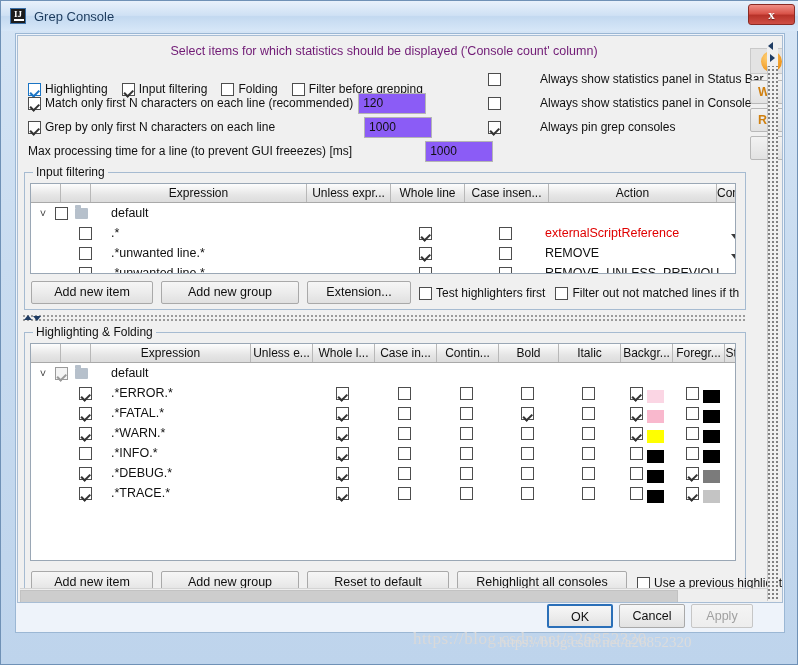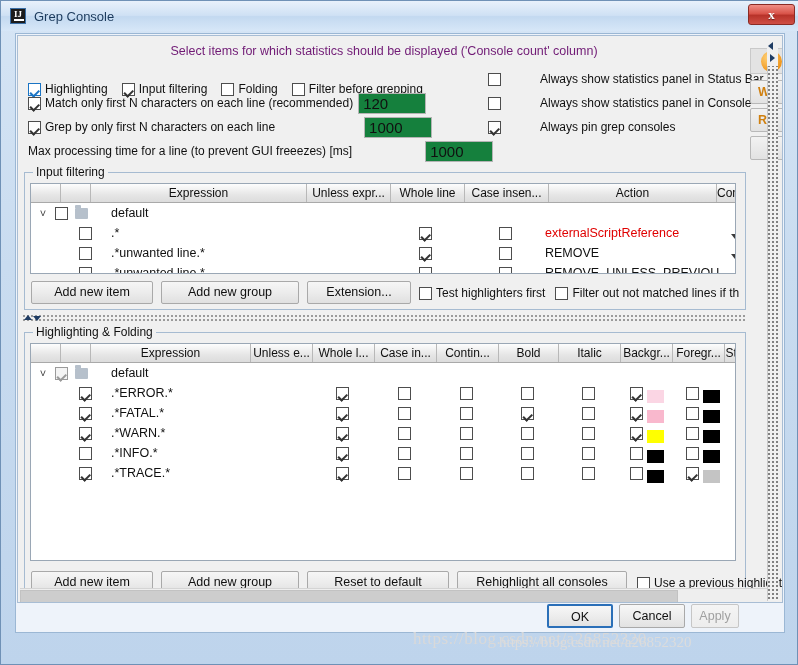--- a/index.html
+++ b/index.html
@@ -96,22 +96,22 @@
     transform:rotate(45deg) translate(-1px,-2px);
   }
   .cb.blue { border-color:#1a74c4; }
   .cb.blue.checked:after { border-color:#1a74c4; }
   .cb.dis { border-color:#9a9a9a; background:#f4f4f4; }
   .cb.dis.checked:after{ border-right-color:#9a9a9a; border-bottom-color:#9a9a9a;}
   .lbl { color:#101010; white-space:nowrap; }
   .gap { display:inline-block; width:14px; }
 
   .tf {
-    border:1px solid #b4b4b4; background:#15803d; height:21px;
-    font-family:"Liberation Sans", sans-serif; font-size:15px;
+    border:1px solid #b4b4b4; background:#8b5cf6; height:21px;
+    font-family:"Liberation Sans", sans-serif; font-size:12px;
     padding:0 4px; line-height:19px; color:#101010; flex:none;
   }
   .tf.w68 { width:68px; }
 
   
   .rcol { position:absolute; display:flex; align-items:center; height:20px;gap:35px; }
   .rc1 { left:468px; top:31px; }
   .rc2 { left:468px; top:55px; }
   .rc3 { left:468px; top:79px; }
 
@@ -201,21 +201,21 @@
 
   
   .footer { position:absolute; left:1px; top:570px; width:766px; height:28px; }
   .fbtn {
     position:absolute; top:0; height:24px; line-height:22px; text-align:center;
     background: linear-gradient(180deg,#f7f7f7,#ededed 50%,#e2e2e2);
     border:1px solid #a9a9a9; border-radius:2px; font-size:12.5px; color:#101010;
   }
   .fbtn.ok { left:530px; width:66px; border:2px solid #2a6fb8; }
   .fbtn.cancel { left:602px; width:66px; }
-  .fbtn.apply { left:674px; width:48px; color:#a0a0a0; border-color:#c6c6c6;
+  .fbtn.apply { left:674px; width:62px; color:#a0a0a0; border-color:#c6c6c6;
                 background: linear-gradient(180deg,#f4f4f4,#ededed); }
 
   .watermark {
     position:absolute; left:412px; top:628px; width:380px; height:24px;
     font-family:"Liberation Serif", serif; font-size:17px; color:#d9d9d9;
     white-space:nowrap; overflow:hidden; letter-spacing:.5px;
   }
   .watermark2 {
     position:absolute; left:498px; top:633px; width:300px; height:22px;
     font-family:"Liberation Serif", serif; font-size:15px; color:#dcdcdc;
@@ -437,20 +437,32 @@
               <div class="cell c" style="left:303px;width:20px;padding-top:3px"><span class="cb checked"></span></div>
               <div class="cell c" style="left:365px;width:20px;padding-top:3px"><span class="cb"></span></div>
               <div class="cell c" style="left:427px;width:20px;padding-top:3px"><span class="cb"></span></div>
               <div class="cell c" style="left:488px;width:20px;padding-top:3px"><span class="cb"></span></div>
               <div class="cell c" style="left:549px;width:20px;padding-top:3px"><span class="cb"></span></div>
               <div class="cell" style="left:599px;padding-top:3px"><span class="cb"></span><span class="swatch" style="background:#000000"></span></div>
               <div class="cell" style="left:655px;padding-top:3px"><span class="cb"></span><span class="swatch" style="background:#000000"></span></div>
 
             </div>
 
+            <div class="trow">
+              <div class="cell c" style="left:46px;width:20px;padding-top:3px"><span class="cb checked"></span></div>
+              <div class="cell" style="left:80px">.*DEBUG.*</div>
+              <div class="cell c" style="left:303px;width:20px;padding-top:3px"><span class="cb checked"></span></div>
+              <div class="cell c" style="left:365px;width:20px;padding-top:3px"><span class="cb"></span></div>
+              <div class="cell c" style="left:427px;width:20px;padding-top:3px"><span class="cb"></span></div>
+              <div class="cell c" style="left:488px;width:20px;padding-top:3px"><span class="cb"></span></div>
+              <div class="cell c" style="left:549px;width:20px;padding-top:3px"><span class="cb"></span></div>
+              <div class="cell" style="left:599px;padding-top:3px"><span class="cb"></span><span class="swatch" style="background:#000000"></span></div>
+              <div class="cell" style="left:655px;padding-top:3px"><span class="cb checked"></span><span class="swatch" style="background:#7b7b7b"></span></div>
+
+            </div>
 
             <div class="trow">
               <div class="cell c" style="left:46px;width:20px;padding-top:3px"><span class="cb checked"></span></div>
               <div class="cell" style="left:80px">.*TRACE.*</div>
               <div class="cell c" style="left:303px;width:20px;padding-top:3px"><span class="cb checked"></span></div>
               <div class="cell c" style="left:365px;width:20px;padding-top:3px"><span class="cb"></span></div>
               <div class="cell c" style="left:427px;width:20px;padding-top:3px"><span class="cb"></span></div>
               <div class="cell c" style="left:488px;width:20px;padding-top:3px"><span class="cb"></span></div>
               <div class="cell c" style="left:549px;width:20px;padding-top:3px"><span class="cb"></span></div>
               <div class="cell" style="left:599px;padding-top:3px"><span class="cb"></span><span class="swatch" style="background:#000000"></span></div>

